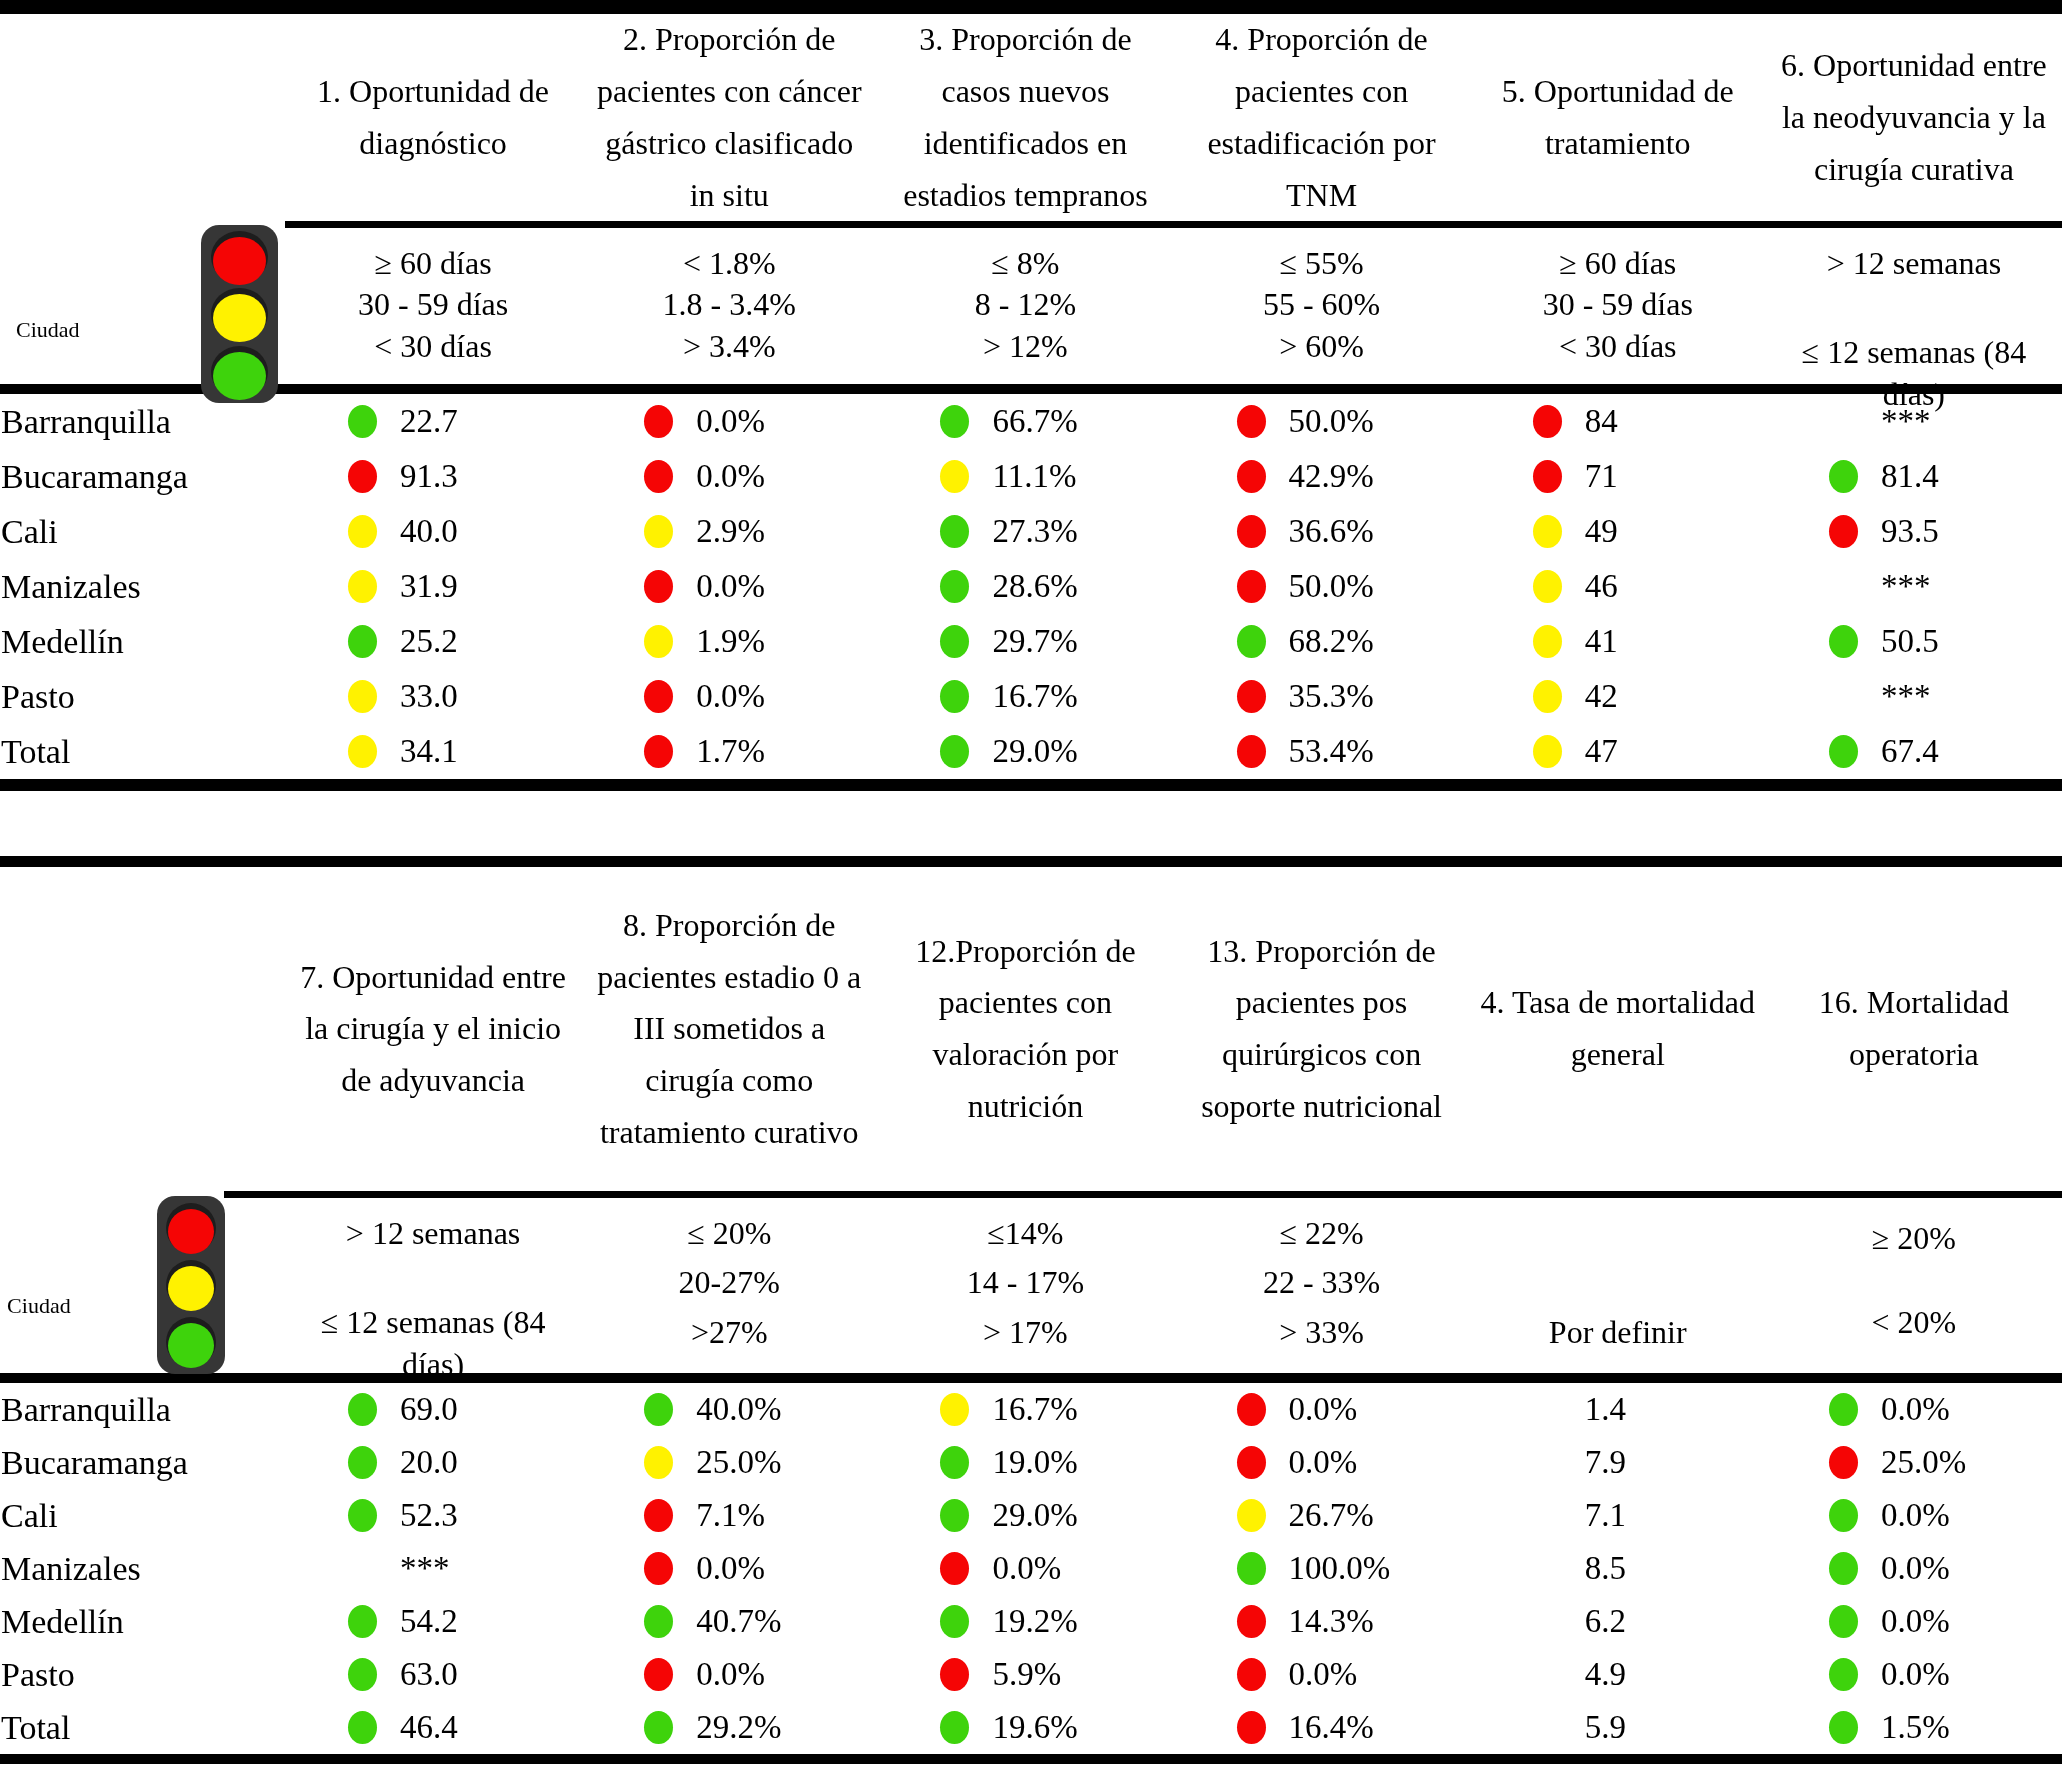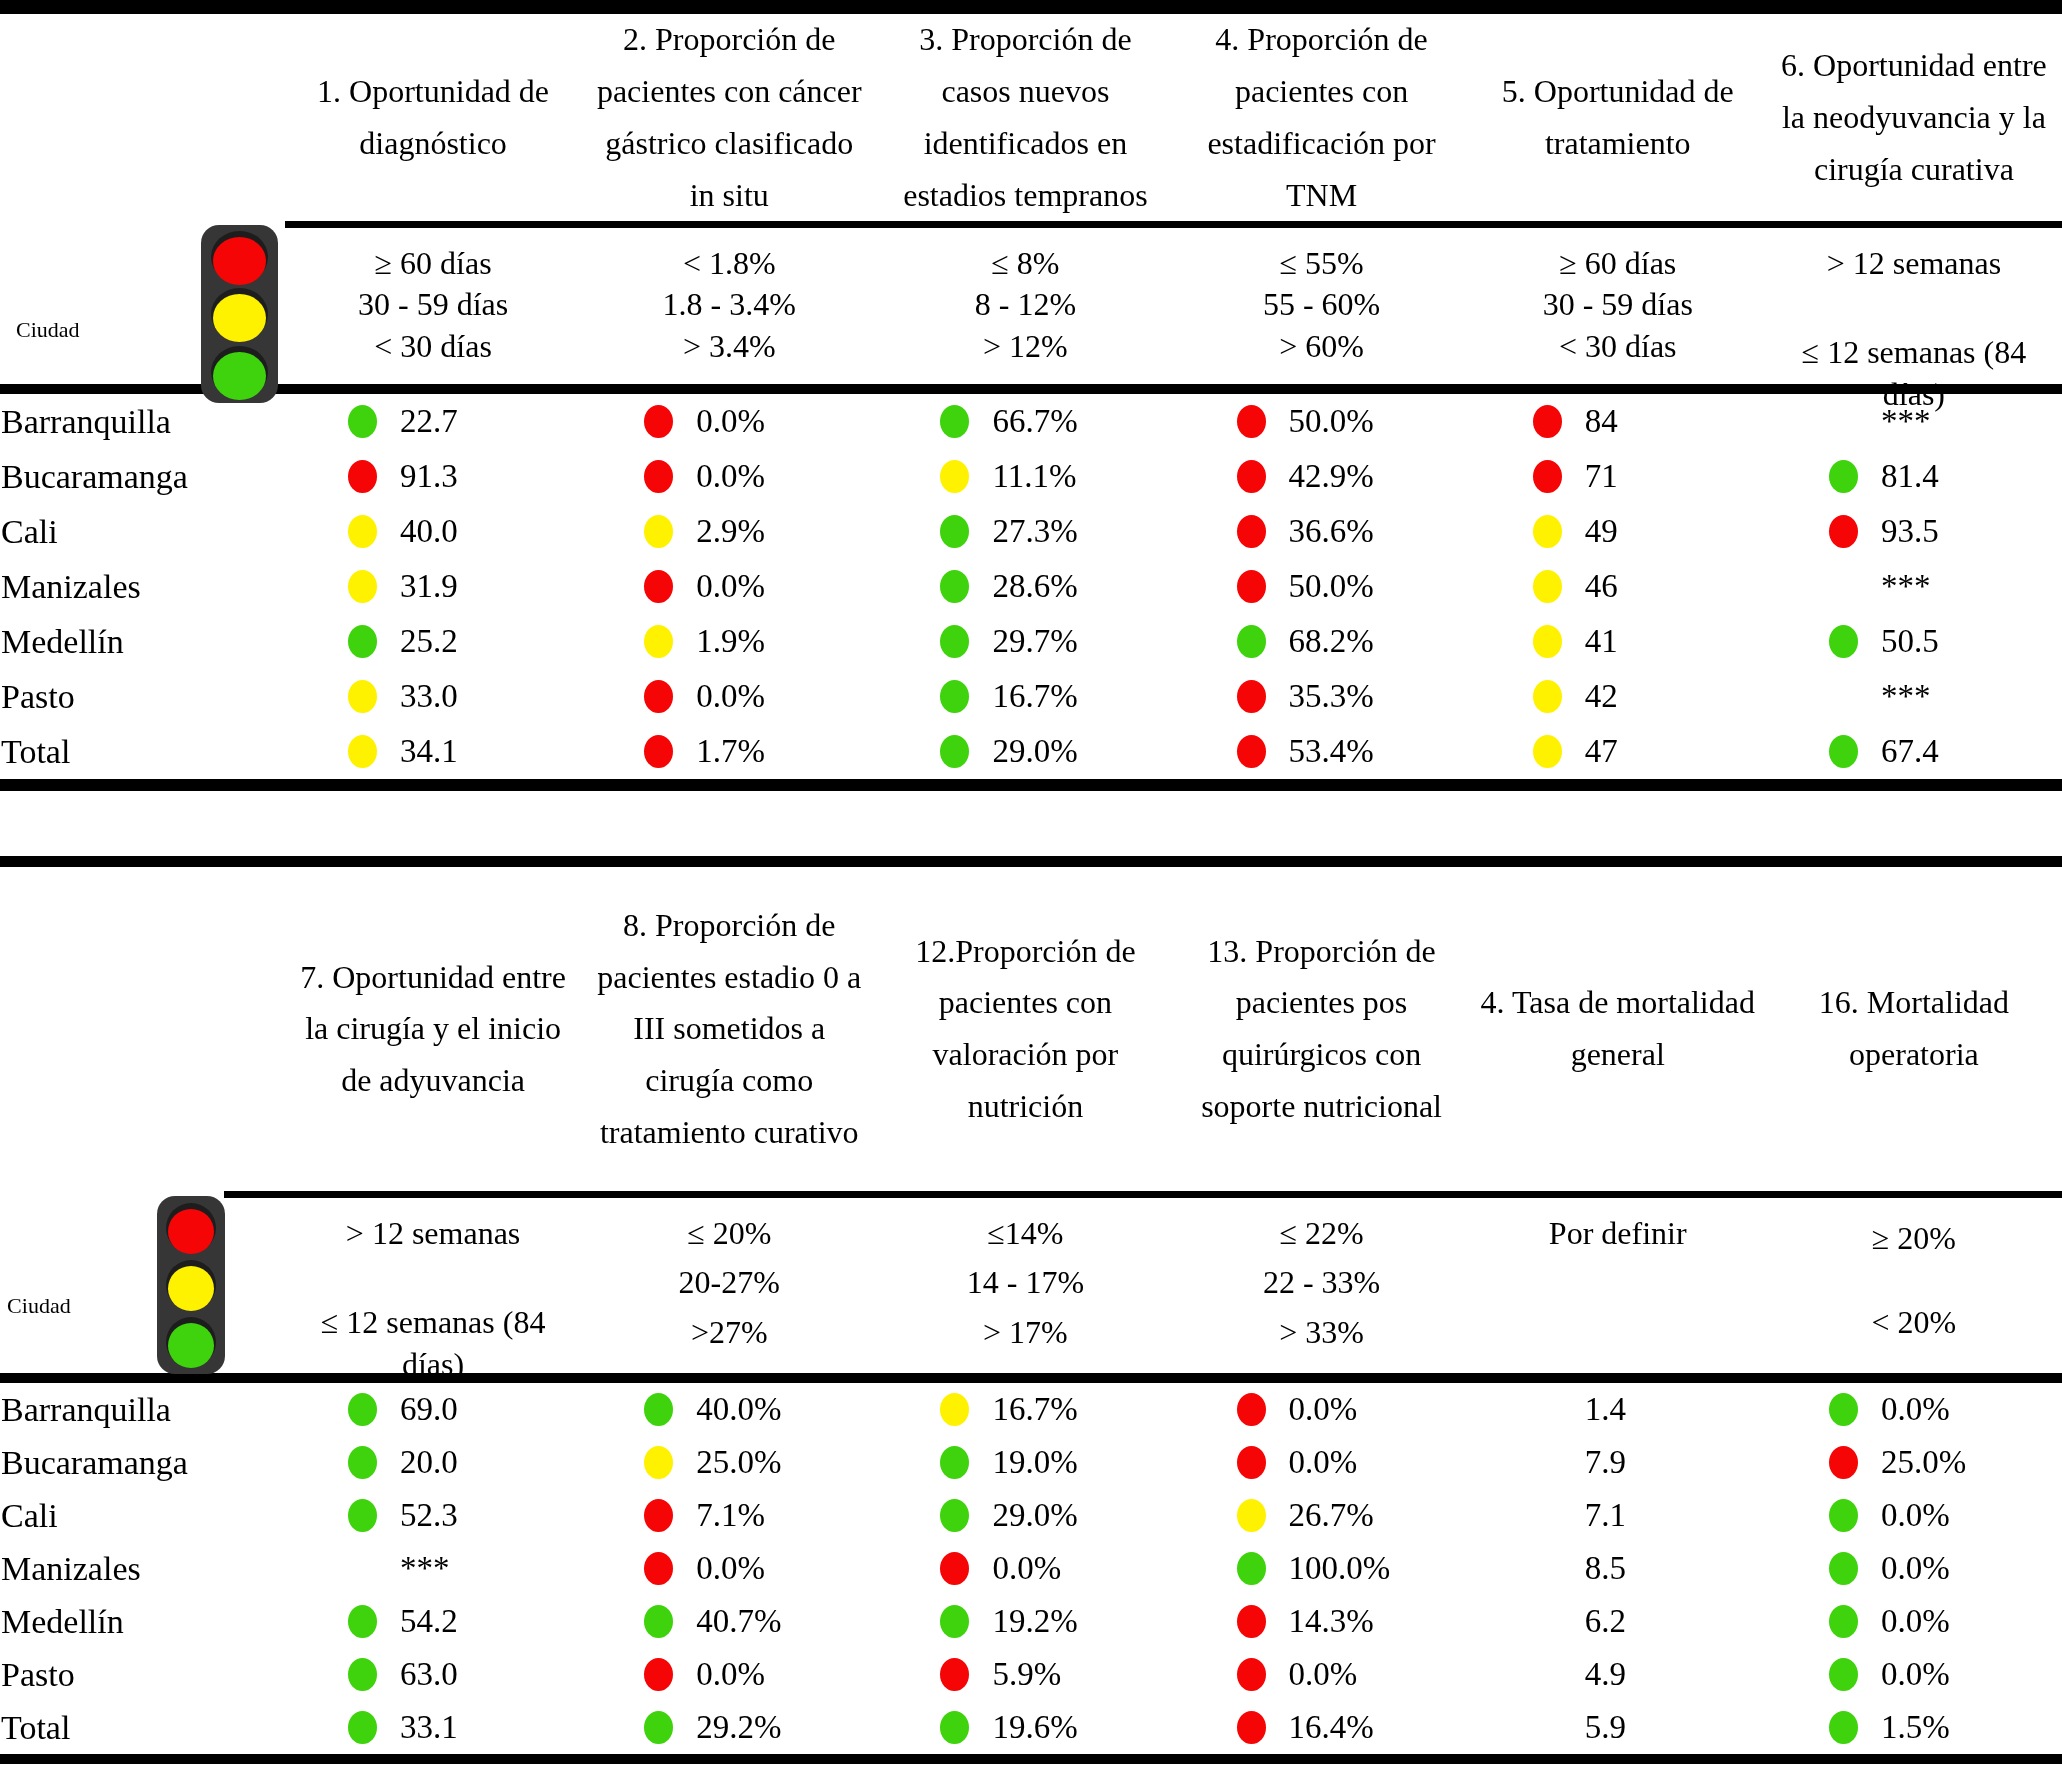--- a/index.html
+++ b/index.html
@@ -18,21 +18,21 @@
 
   .title{display:flex;align-items:center;justify-content:center;text-align:center;
          font-size:32px;line-height:1.62;padding:0 9px;border-bottom:7.1px solid #000;}
   .stub{position:absolute;right:0;top:324px;width:61px;height:7.1px;background:#000;}
 
   .thresh{display:flex;flex-direction:column;align-items:center;justify-content:space-between;
           text-align:center;font-size:32px;padding:14.3px 3.6px 19.6px;border-bottom:10.7px solid #000;line-height:1.3;}
   .thwrap{justify-content:flex-start;gap:48px;}
   .thwrap .tline:first-child{height:55px;display:flex;align-items:center;}
   .thwrap .tline:last-child{flex:1;display:flex;align-items:center;justify-content:center;max-width:273px;}
-  .thcenter{justify-content:flex-start;}
+  .thcenter{justify-content:flex-end;}
   .thspread{padding:19.6px 3.6px 30px;}
 
   .cityname{display:flex;align-items:center;padding-left:1px;font-size:34px;}
   .cell{display:flex;align-items:center;justify-content:center;gap:23px;}
   .dot{width:29px;height:33px;border-radius:50%;flex:none;}
   .dot.hidden{visibility:hidden;}
   .val{min-width:118px;text-align:left;font-size:33px;}
 
   .light{position:absolute;width:77px;height:178px;background:#363636;border-radius:18px;
          display:flex;flex-direction:column;justify-content:space-evenly;align-items:center;z-index:3;}
@@ -488,21 +488,21 @@
         <span class="val">4.9</span>
       </div>
     <div class="cell">
         <span class="dot" style="background: rgb(62, 211, 12);"></span>
         <span class="val">0.0%</span>
       </div>
 
     <div class="cityname">Total</div>
     <div class="cell">
         <span class="dot" style="background: rgb(62, 211, 12);"></span>
-        <span class="val">33.1</span>
+        <span class="val">46.4</span>
       </div>
     <div class="cell">
         <span class="dot" style="background: rgb(62, 211, 12);"></span>
         <span class="val">29.2%</span>
       </div>
     <div class="cell">
         <span class="dot" style="background: rgb(62, 211, 12);"></span>
         <span class="val">19.6%</span>
       </div>
     <div class="cell">

